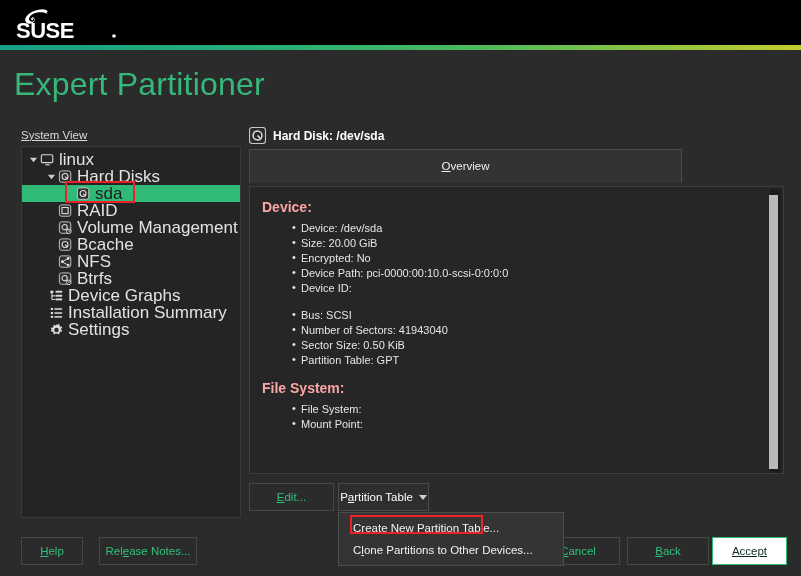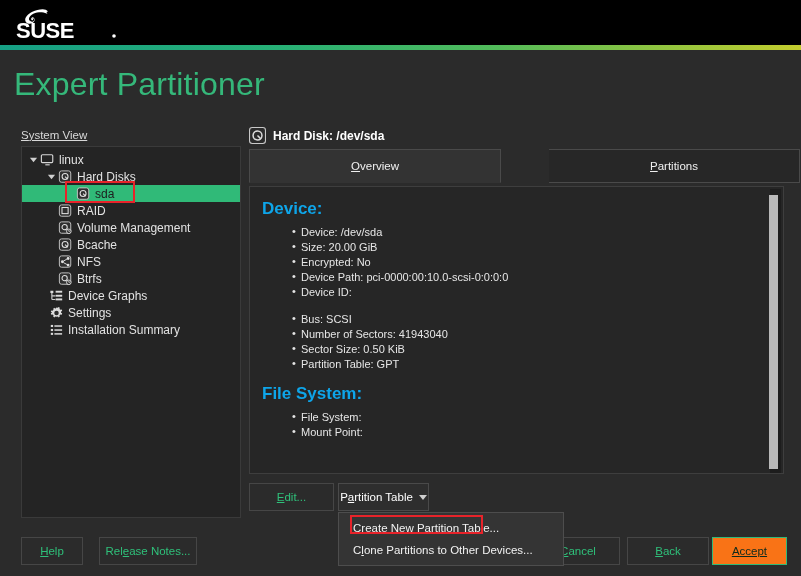--- a/index.html
+++ b/index.html
@@ -38,21 +38,21 @@
   }
   .sidebar-label u { text-decoration: underline; }
   .sidebar {
     position: absolute; left: 21px; top: 146px; width: 220px; height: 372px;
     background: #242424; border: 1px solid #3a3a3a;
     overflow: hidden;
   }
   .tree { padding-top: 4px; }
   .tree-row {
     position: relative; height: 17px; display: flex; align-items: center;
-    font-size: 12px; color: #e2e2e2; white-space: nowrap;
+    font-size: 17px; color: #e2e2e2; white-space: nowrap;
   }
   .tree-row.selected {
     background: #30ba78; color: #1d1d1d;
   }
   .twisty {
     width: 14px; display: inline-flex; align-items: center; justify-content: center;
     flex: 0 0 14px;
   }
   .twisty svg { display: block; }
   .tree-icon {
@@ -65,41 +65,41 @@
 
   
   .panel-header {
     position: absolute; left: 249px; top: 127px;
     display: flex; align-items: center; gap: 7px;
   }
   .panel-header .hdr-icon { width: 17px; height: 17px; }
   .panel-title { font-size: 12px; font-weight: bold; color: #ffffff; }
 
   .tabs {
-    position: absolute; left: 249px; top: 149px; width: 551px; height: 34px;
+    position: absolute; left: 249px; top: 149px; width: 433px; height: 34px;
     display: flex;
     gap: 48px;
   }
   .tab {
     flex: 1; display: flex; align-items: center; justify-content: center;
     font-size: 11.5px; color: #f0f0f0;
     border: 1px solid #4a4a4a;
   }
   .tab.active { background: #333333; border-bottom-color: #333333; }
   .tab.inactive { background: #272727; border-left: none; }
   .tab u { text-decoration: underline; }
 
   .content-box {
     position: absolute; left: 249px; top: 186px; width: 535px; height: 288px;
     background: #262626; border: 1px solid #3e3e3e;
     overflow: hidden;
   }
   .content-inner { padding: 10px 12px 0 12px; }
   .sec-title {
-    font-size: 17px; font-weight: bold; color: #0ea5e9; margin: 6px 0 6px 0;
+    font-size: 14px; font-weight: bold; color: #fca5a5; margin: 6px 0 6px 0;
   }
   .sec-title.first { margin-top: 2px; }
   .bullets { list-style: none; margin: 0 0 12px 30px; }
   .bullets li {
     font-size: 11px; color: #e6e6e6; line-height: 15px;
     position: relative; padding-left: 9px; white-space: nowrap;
   }
   .bullets li::before {
     content: "•"; position: absolute; left: 0; top: -1px; color: #e6e6e6;
   }
@@ -114,21 +114,21 @@
 
   
   .btn {
     display: inline-flex; align-items: center; justify-content: center;
     height: 28px; border: 1px solid #3f6a50; background: #2b2b2b;
     font-size: 11.5px; color: #2fc07a; white-space: nowrap;
   }
   .btn u { text-decoration: underline; }
   .btn.plain { border-color: #464646; color: #2fc07a; }
   .btn.white { color: #ffffff; border-color: #4a4a4a; text-align: right; }
-  .btn.accept { background: #f97316; color: #0e2a1c; border-color: #30ba78; text-decoration: underline; }
+  .btn.accept { background: #ffffff; color: #0e2a1c; border-color: #30ba78; text-decoration: underline; }
 
   #edit-button   { position: absolute; left: 249px; top: 483px; width: 85px; text-align: right; }
   #ptable-button { position: absolute; left: 338px; top: 483px; width: 91px;
                    gap: 6px; background: #2e2e2e; }
   #help-button   { position: absolute; left: 21px;  top: 537px; width: 62px; }
   #relnotes-button{position: absolute; left: 99px;  top: 537px; width: 98px; }
   #cancel-button { position: absolute; left: 536px; top: 537px; width: 84px; }
   #back-button   { position: absolute; left: 627px; top: 537px; width: 82px; }
   #accept-button { position: absolute; left: 712px; top: 537px; width: 75px; }
 
@@ -294,59 +294,56 @@
             <rect x="7" y="2" width="7.5" height="2.2" fill="#dcdcdc"></rect>
           </svg>
         </span>
         <span class="tree-text">Device Graphs</span>
       </div>
       <div class="tree-row">
         <span style="flex: 0 0 13px;"></span>
         <span class="twisty"></span>
         <span class="tree-icon">
           <svg viewBox="0 0 16 16" width="15" height="14">
-            <path d="M8 1.6l1.5.5.9-1.1 1.4 1-.4 1.4 1.2.9 1.4-.3.5 1.6-1.3.7v1.4l1.3.7-.5 1.6-1.4-.3-1.2.9.4 1.4-1.4 1-.9-1.1-1.5.5-1.5-.5-.9 1.1-1.4-1 .4-1.4-1.2-.9-1.4.3-.5-1.6 1.3-.7V7.3l-1.3-.7.5-1.6 1.4.3 1.2-.9-.4-1.4 1.4-1 .9 1.1z" fill="#dcdcdc"></path>
-            <circle cx="8" cy="8" r="2.6" fill="#2b2b2b"></circle>
-          </svg>
-        </span>
-        <span class="tree-text">Settings</span>
-      </div>
-      <div class="tree-row">
-        <span style="flex: 0 0 13px;"></span>
-        <span class="twisty"></span>
-        <span class="tree-icon">
-          <svg viewBox="0 0 16 16" width="15" height="14">
             <rect x="1.5" y="2.2" width="2.6" height="2.4" fill="#dcdcdc"></rect>
             <rect x="1.5" y="6.8" width="2.6" height="2.4" fill="#dcdcdc"></rect>
             <rect x="1.5" y="11.2" width="2.6" height="2.4" fill="#dcdcdc"></rect>
             <rect x="5.6" y="2.6" width="8.8" height="1.7" fill="#dcdcdc"></rect>
             <rect x="5.6" y="7.2" width="8.8" height="1.7" fill="#dcdcdc"></rect>
             <rect x="5.6" y="11.6" width="8.8" height="1.7" fill="#dcdcdc"></rect>
           </svg>
         </span>
         <span class="tree-text">Installation Summary</span>
+      </div>
+      <div class="tree-row">
+        <span style="flex: 0 0 13px;"></span>
+        <span class="twisty"></span>
+        <span class="tree-icon">
+          <svg viewBox="0 0 16 16" width="15" height="14">
+            <path d="M8 1.6l1.5.5.9-1.1 1.4 1-.4 1.4 1.2.9 1.4-.3.5 1.6-1.3.7v1.4l1.3.7-.5 1.6-1.4-.3-1.2.9.4 1.4-1.4 1-.9-1.1-1.5.5-1.5-.5-.9 1.1-1.4-1 .4-1.4-1.2-.9-1.4.3-.5-1.6 1.3-.7V7.3l-1.3-.7.5-1.6 1.4.3 1.2-.9-.4-1.4 1.4-1 .9 1.1z" fill="#dcdcdc"></path>
+            <circle cx="8" cy="8" r="2.6" fill="#2b2b2b"></circle>
+          </svg>
+        </span>
+        <span class="tree-text">Settings</span>
       </div>
     </div>
 </div>
 
 <div class="panel-header">
   <svg class="hdr-icon" viewBox="0 0 16 16">
     <rect x="0.5" y="0.5" width="15" height="15" rx="2.5" fill="#2b2b2b" stroke="#c8c8c8"></rect>
     <circle cx="8" cy="8" r="4.2" fill="none" stroke="#dcdcdc" stroke-width="1.4"></circle>
     <path d="M8 8 L11.4 11.4" stroke="#dcdcdc" stroke-width="1.4"></path>
   </svg>
   <span class="panel-title">Hard Disk: /dev/sda</span>
 </div>
 
 <div class="tabs">
   <div class="tab active">
     <span><u>O</u>verview</span>
-  </div>
-  <div class="tab inactive">
-    <span><u>P</u>artitions</span>
   </div>
 </div>
 
 <div class="content-box">
   <div class="content-inner" id="sections-container">
       <div class="sec-title first">Device:</div>
       <ul class="bullets">
         <li>Device: /dev/sda</li>
         <li>Size: 20.00 GiB</li>
         <li>Encrypted: No</li>

